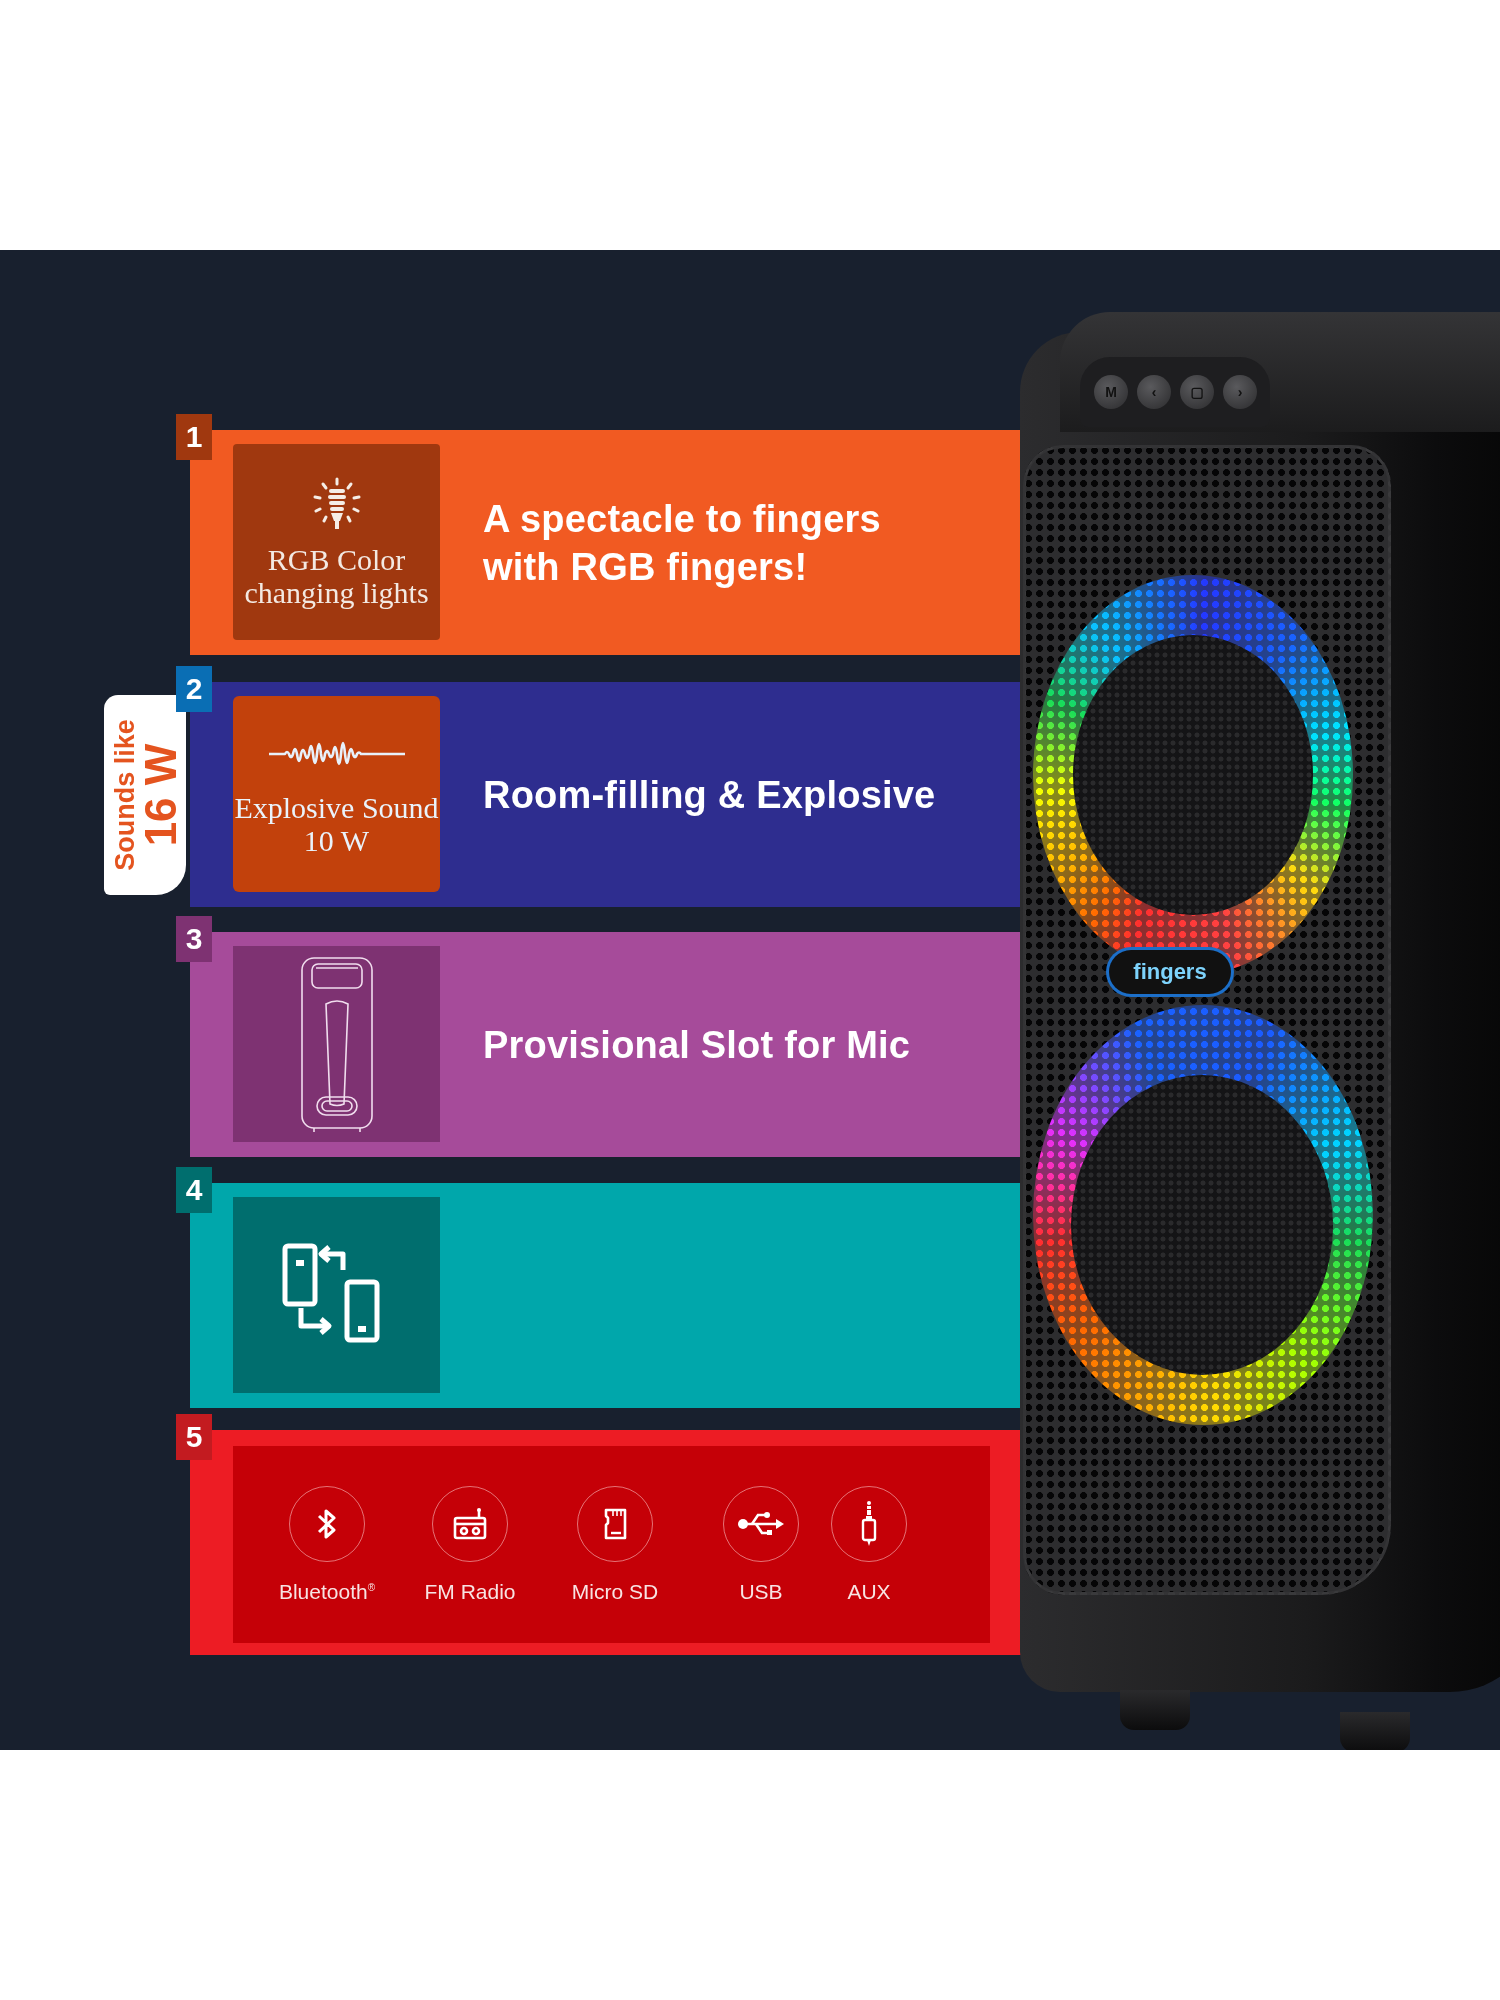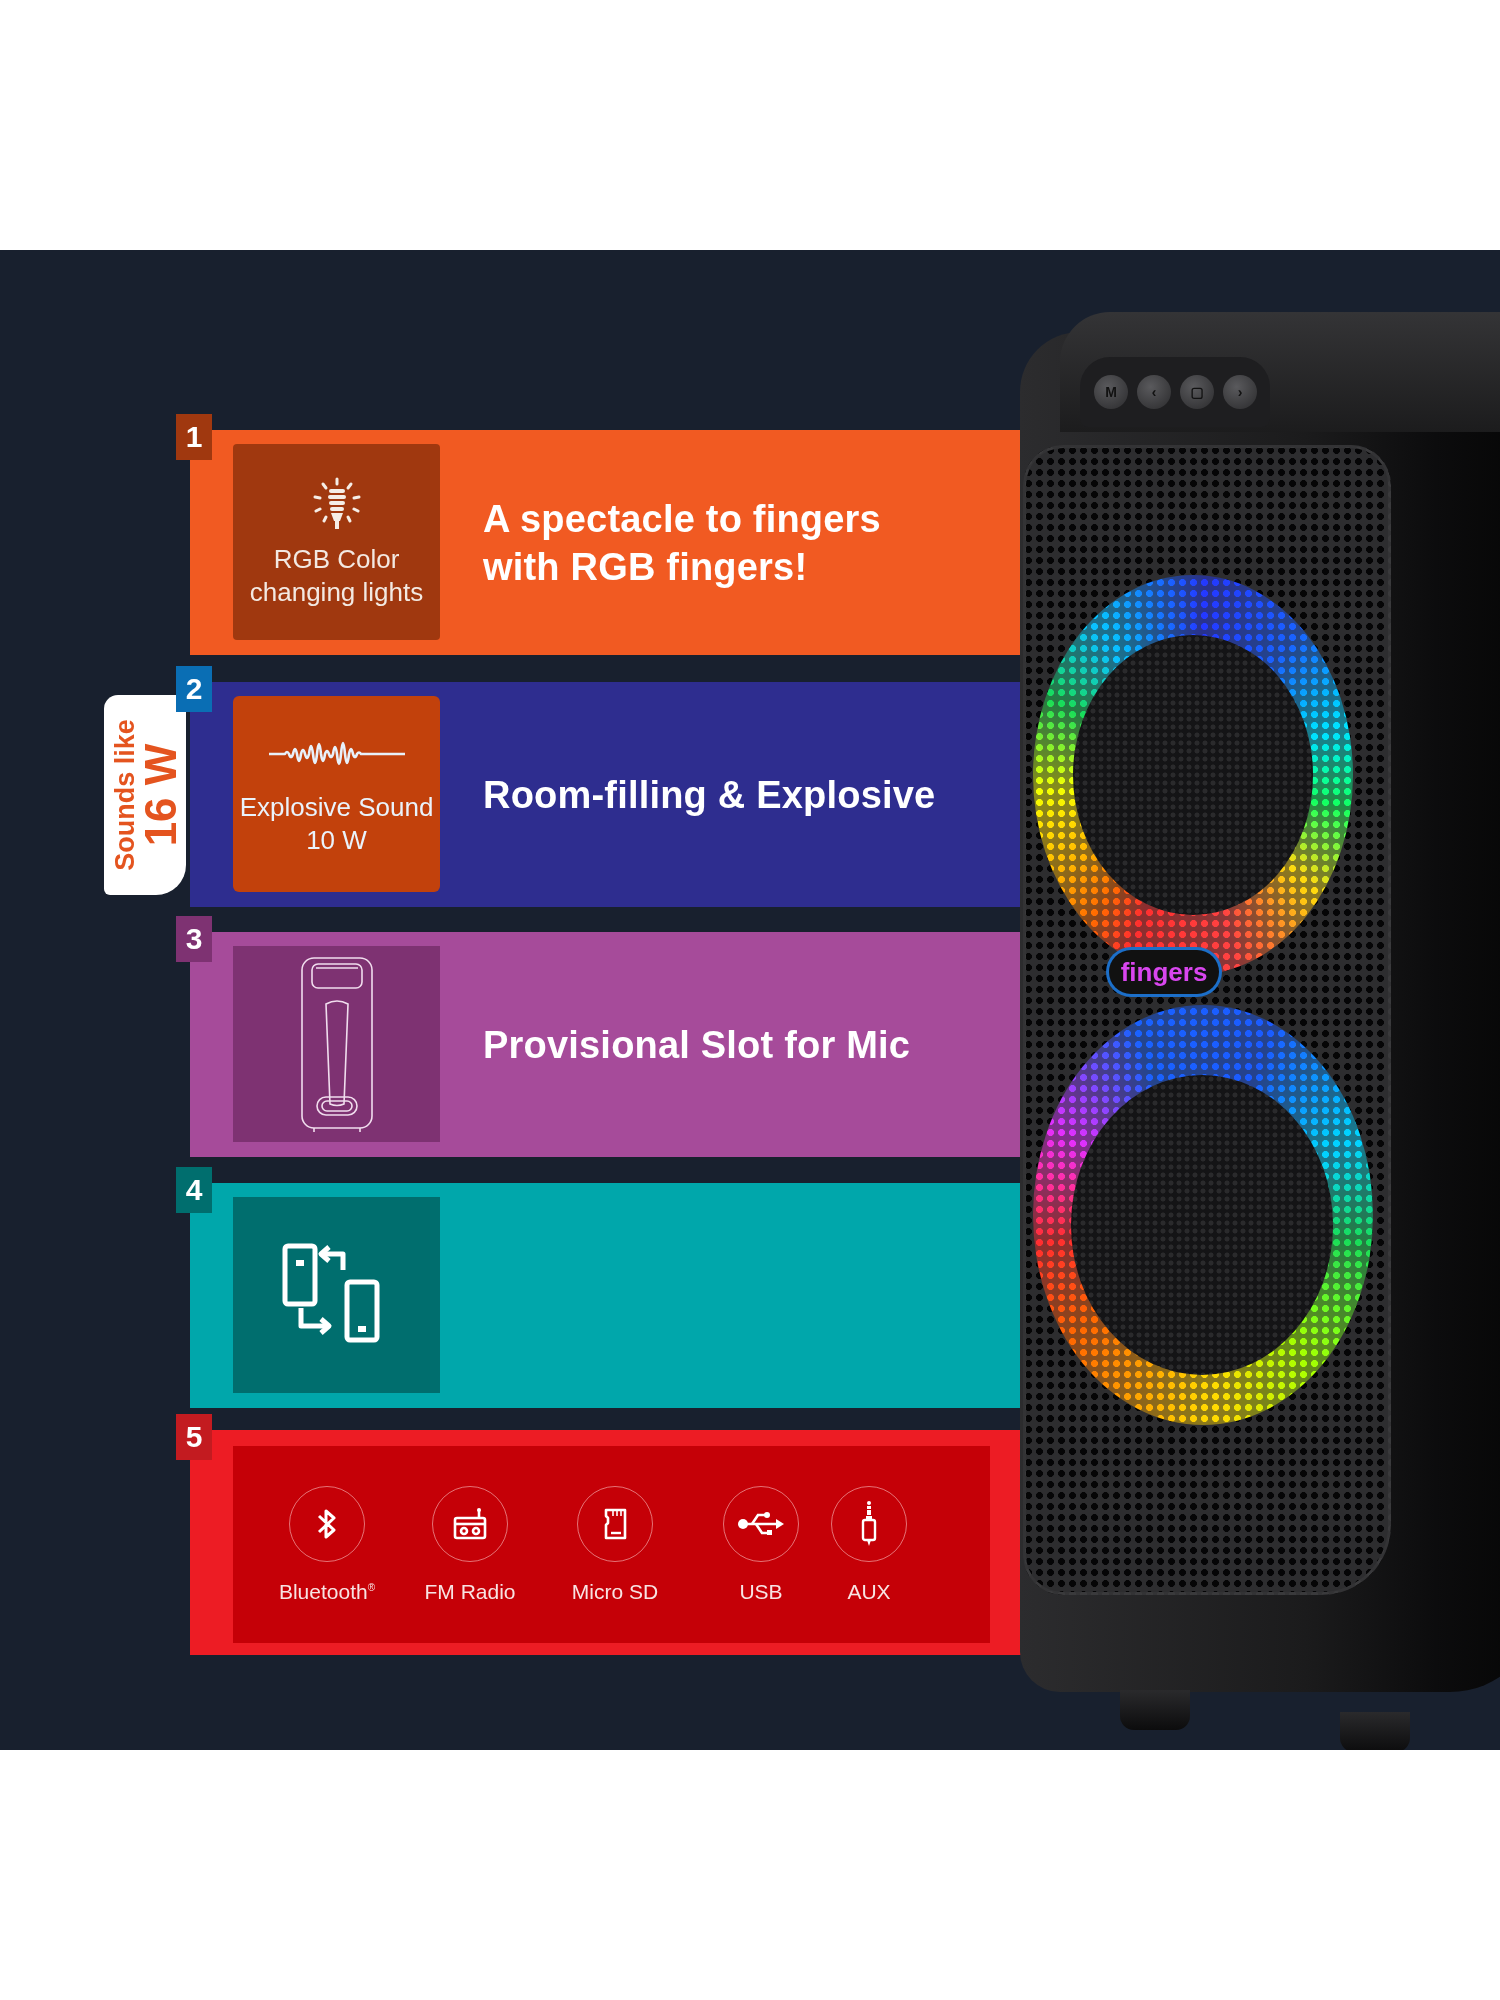--- a/index.html
+++ b/index.html
@@ -4,21 +4,21 @@
 <style>
   * { box-sizing: border-box; margin: 0; padding: 0; }
   html, body { width: 1500px; height: 2000px; background: #ffffff; overflow: hidden; }
   body { position: relative; font-family: "Liberation Sans", sans-serif; }
 
   .stage { position: absolute; left: 0; top: 250px; width: 1500px; height: 1500px; background: #18202E; overflow: hidden; }
 
   .panel { position: absolute; left: 190px; width: 860px; height: 225px; }
   .badge { position: absolute; left: -14px; top: -16px; width: 36px; height: 46px; color: #fff; font-weight: 700; font-size: 30px; display: flex; align-items: center; justify-content: center; }
   .inner { position: absolute; left: 43px; top: 14px; width: 207px; height: 196px; border-radius: 4px; display: flex; flex-direction: column; align-items: center; justify-content: center; color: #F5EDE6; text-align: center; }
-  .inner .cap { font-size: 26px; line-height: 33px; color: #F3E9E2; }
+  .inner .cap { font-size: 30px; line-height: 33px; color: #F3E9E2; font-family: Liberation Serif, serif; }
   .headline { position: absolute; left: 293px; top: 0; height: 225px; display: flex; align-items: center; color: #fff; font-weight: 700; font-size: 38px; line-height: 48px; letter-spacing: 0.2px; }
 
   .p1 { top: 180px; background: #F15A22; }
   .p1 .badge { background: #A0380F; }
   .p1 .inner { background: #A0380F; }
 
   .p2 { top: 432px; background: #2E2D8F; }
   .p2 .badge { background: #0A6EB4; }
   .p2 .inner { background: #c2410c; border-radius: 6px; }
 
@@ -51,21 +51,21 @@
   .spk .btnbar { position: absolute; left: 60px; top: 45px; width: 190px; height: 70px; border-radius: 30px 30px 8px 8px; background: #1e1e20; }
   .spk .btn { position: absolute; top: 18px; width: 34px; height: 34px; border-radius: 50%; background: radial-gradient(circle at 40% 35%, #5a5a5d, #2a2a2c); color: #111; font-size: 14px; font-weight: 700; display: flex; align-items: center; justify-content: center; }
   .spk .grille { position: absolute; left: 3px; top: 133px; width: 368px; height: 1150px; border-radius: 40px 40px 70px 40px; background-color: #2d2d2f; background-image: radial-gradient(circle, #050506 3.2px, transparent 3.8px); background-size: 11px 11px; overflow: hidden; box-shadow: inset 0 0 0 3px #3a3a3c; }
   .ring-glow { position: absolute; border-radius: 50%; }
   .rg1 { left: 10px; top: 130px; width: 320px; height: 400px; background: conic-gradient(from 200deg, #ff3b3b, #ffb300, #f0ff3a, #3ad16b, #2ab5ff, #2b3ad9, #2a62ff, #25d2ff, #3cff7a, #ffd73a, #ff4d4d, #ff3b3b); filter: saturate(1.3); }
   .rg2 { left: 10px; top: 560px; width: 340px; height: 420px; background: conic-gradient(from 20deg, #2a5bff, #27c8ff, #3ad16b, #a8ff3a, #ffd400, #ff7a1a, #ff3b3b, #c63bd9, #2a62ff, #2a5bff); filter: saturate(1.3); }
   .mask-dots { position: absolute; inset: 0; background-image: radial-gradient(circle, transparent 3.2px, #2d2d2f 3.8px); background-size: 11px 11px; opacity: 0.55; }
   .woofer { position: absolute; border-radius: 50%; background-color: #141416; background-image: radial-gradient(circle, #2a2a2c 2.2px, transparent 2.8px); background-size: 8px 8px; }
   .w1 { left: 50px; top: 190px; width: 240px; height: 280px; }
   .w2 { left: 48px; top: 630px; width: 262px; height: 300px; }
-  .logo { position: absolute; left: 86px; top: 505px; width: 110px; height: 44px; border-radius: 22px; background: #111; box-shadow: 0 0 0 3px #1c6fc9; color: #d946ef; font-weight: 700; font-size: 26px; display: flex; align-items: center; justify-content: center; }
+  .logo { position: absolute; left: 86px; top: 505px; width: 122px; height: 44px; border-radius: 22px; background: #111; box-shadow: 0 0 0 3px #1c6fc9; color: #7dd3fc; font-weight: 700; font-size: 22px; display: flex; align-items: center; justify-content: center; }
   .foot { position: absolute; width: 70px; height: 40px; background: linear-gradient(180deg, #2a2a2c, #0c0c0d); border-radius: 0 0 14px 14px; }
 </style>
 </head>
 <body>
 
 <div class="stage">
 
   <div class="sounds">
     <div class="bg"></div>
     <div class="txt">

